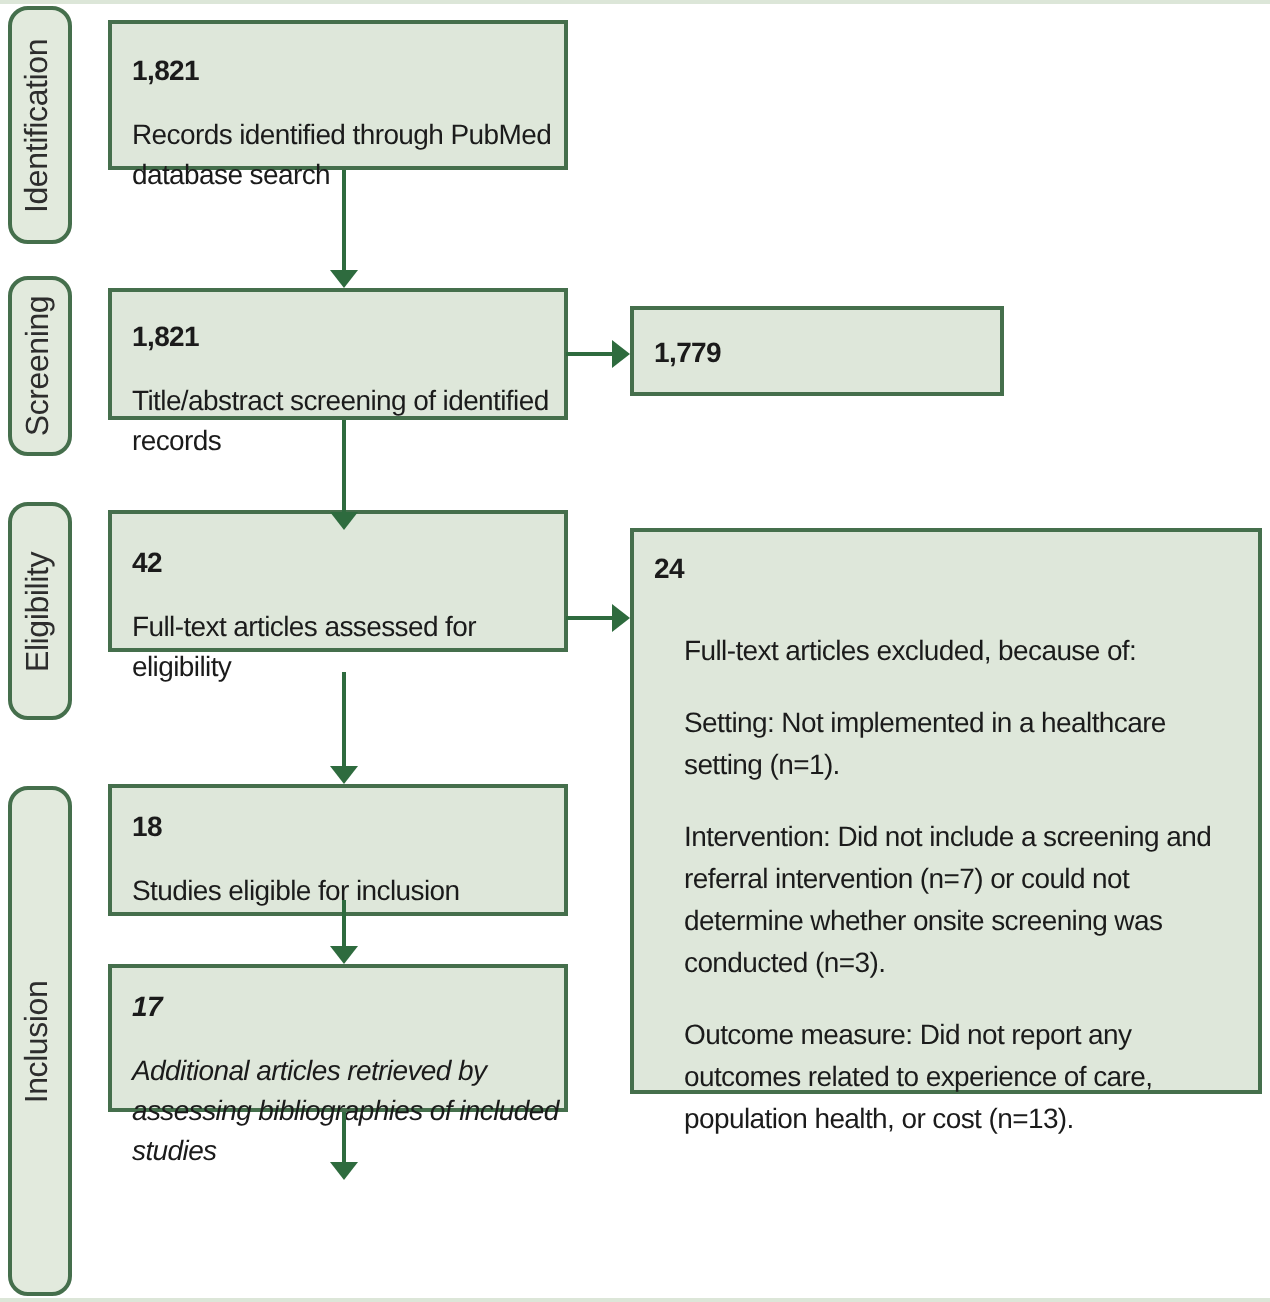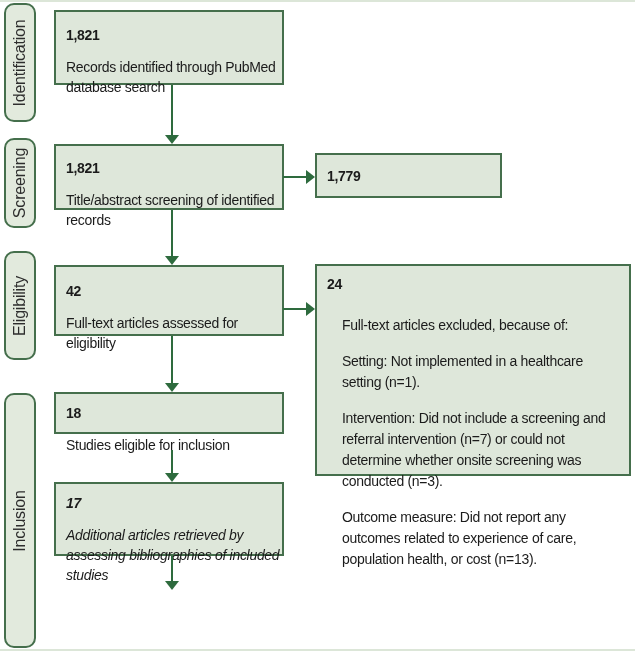--- a/index.html
+++ b/index.html
@@ -75,41 +75,41 @@
   <div class="fbox" style="left:54px;top:10px;width:230px;height:75px;padding:13px 4px 0 10px;">
     <span class="num">1,821</span>
     <div class="txt">Records identified through PubMed database search</div>
   </div>
 
   <div class="fbox" style="left:54px;top:144px;width:230px;height:66px;padding:12px 4px 0 10px;">
     <span class="num">1,821</span>
     <div class="txt">Title/abstract screening of identified records</div>
   </div>
 
-  <div class="fbox" style="left:54px;top:265px;width:230px;height:71px;padding:14px 4px 0 10px;">
+  <div class="fbox" style="left:54px;top:255px;width:230px;height:71px;padding:14px 4px 0 10px;">
     <span class="num">42</span>
     <div class="txt">Full-text articles assessed for eligibility</div>
   </div>
 
-  <div class="fbox" style="left:54px;top:392px;width:230px;height:42px;padding:9px 4px 0 10px;">
+  <div class="fbox" style="left:54px;top:392px;width:230px;height:66px;padding:9px 4px 0 10px;">
     <span class="num">18</span>
     <div class="txt">Studies eligible for inclusion</div>
   </div>
 
   <div class="fbox" style="left:54px;top:482px;width:230px;height:74px;padding:9px 0 0 10px;font-style:italic;">
     <span class="num">17</span>
     <div class="txt">Additional articles retrieved by assessing bibliographies of included studies</div>
   </div>
 
 
   <div class="fbox" style="left:315px;top:153px;width:187px;height:45px;padding:11px 4px 0 10px;gap:24px;">
     <span class="num">1,779</span>
   </div>
 
-  <div class="fbox big" style="left:315px;top:264px;width:316px;height:212px;padding:8px 6px 0 10px;">
+  <div class="fbox big" style="left:315px;top:264px;width:316px;height:283px;padding:8px 6px 0 10px;">
     <span class="num">24</span>
     <div class="txt">
       <div class="reason">Full-text articles excluded, because of:</div>
       <div class="reason">Setting: Not implemented in a healthcare setting (n=1).</div>
       <div class="reason">Intervention: Did not include a screening and referral intervention (n=7) or could not determine whether onsite screening was conducted (n=3).</div>
       <div class="reason">Outcome measure: Did not report any outcomes related to experience of care, population health, or cost (n=13).</div>
     </div>
   </div>
 
   <div class="arrow-v" style="left:165px;top:85px;height:59px;">

